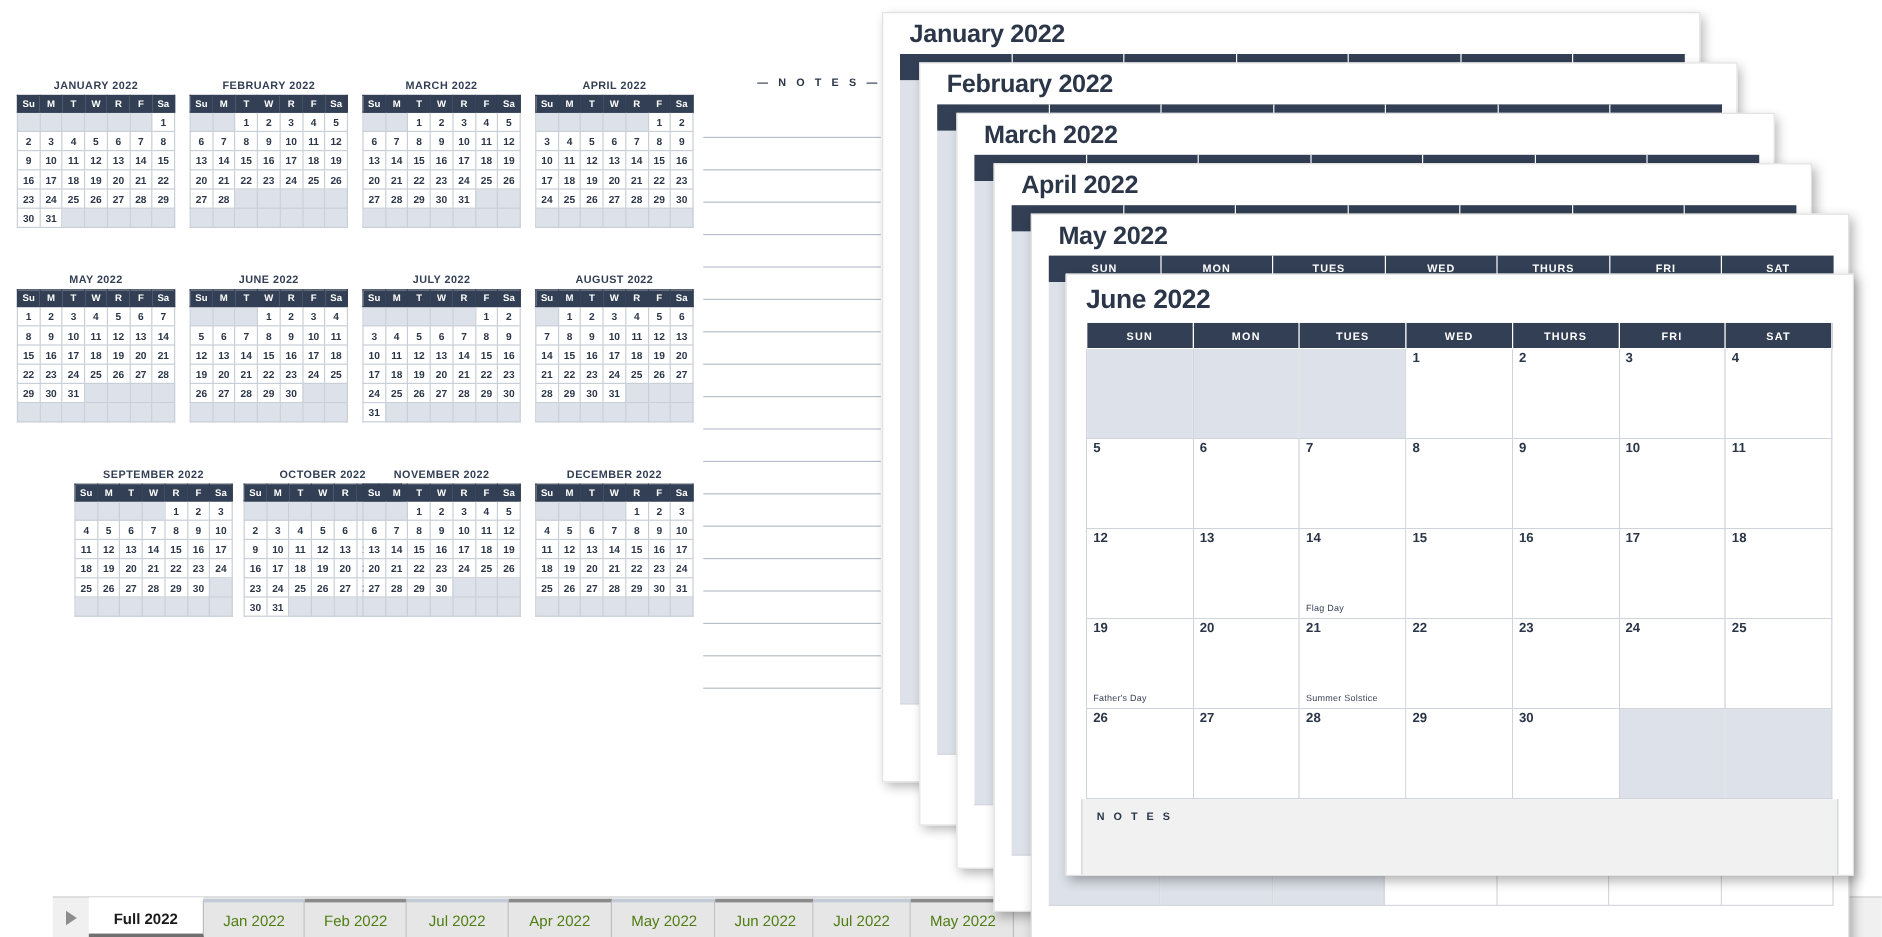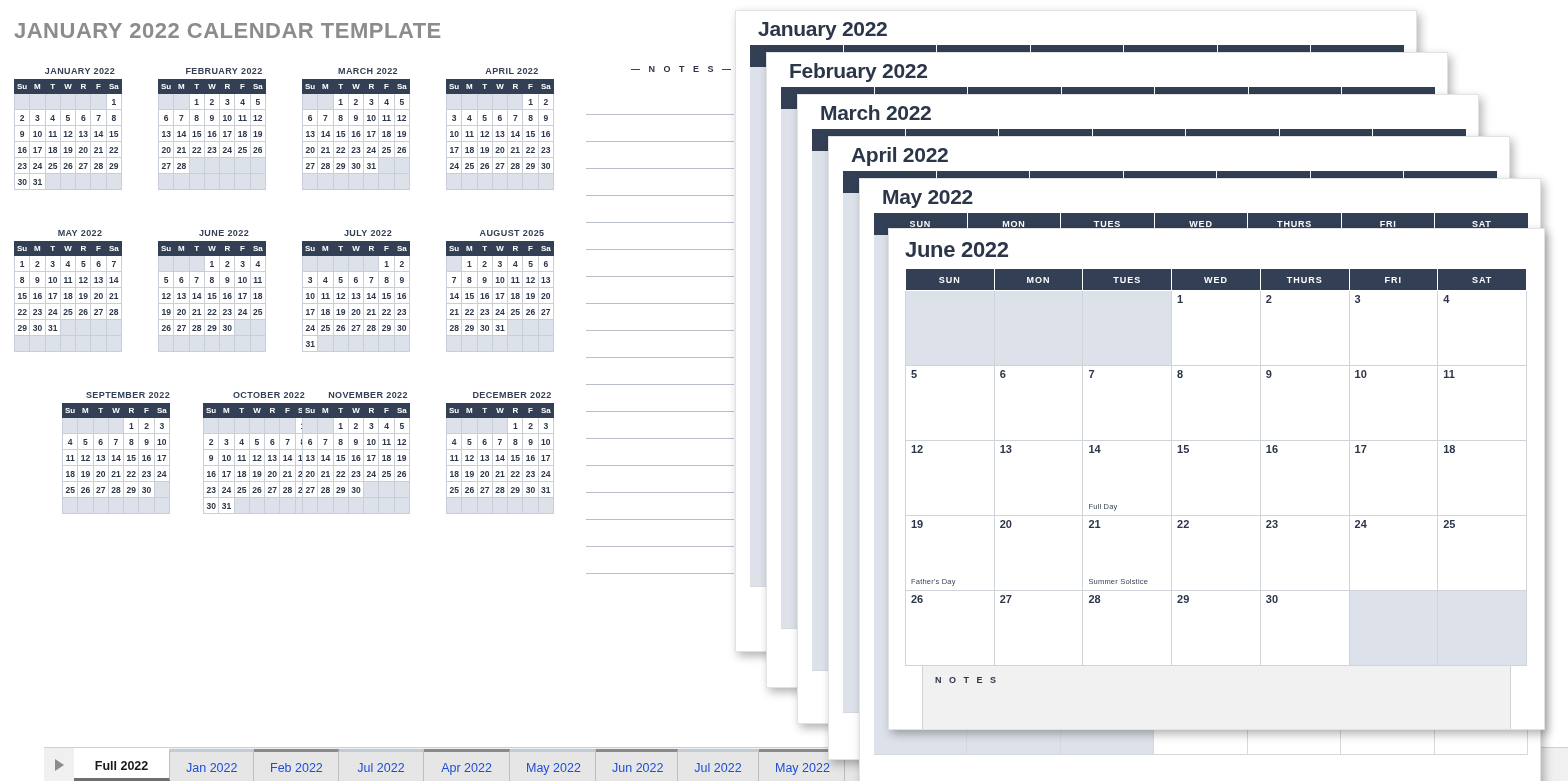--- a/index.html
+++ b/index.html
@@ -18,21 +18,21 @@
     font-size:22px;font-weight:bold;letter-spacing:.5px;
     color:#8c8c8c;
   }
 
   
   .mini{position:absolute;width:132px;}
   .mini-title{
     text-align:center;font-size:9px;font-weight:bold;letter-spacing:.4px;
     color:#323f54;margin-bottom:3px;white-space:nowrap;
   }
-  table.mini-tbl{border-collapse:collapse;width:108px;table-layout:fixed;}
+  table.mini-tbl{border-collapse:collapse;width:132px;table-layout:fixed;}
   table.mini-tbl th{
     background:#323f54;color:#ffffff;font-size:8px;font-weight:bold;
     height:13px;text-align:center;border:1px solid #323f54;padding:0;
   }
   table.mini-tbl td{
     border:1px solid #c9cfd8;height:15px;text-align:center;
     font-size:8.5px;font-weight:bold;color:#2b3648;background:#ffffff;padding:0;
   }
   table.mini-tbl td.blank{background:#dde2ea;}
 
@@ -80,21 +80,21 @@
     border:1px solid #cfd3da;height:71px;vertical-align:top;
     background:#ffffff;padding:3px 0 0 5px;position:relative;
   }
   table.big td.off{background:#dde2ea;}
   .daynum{font-size:11px;font-weight:bold;color:#2b3648;line-height:1;}
   .evt{
     position:absolute;left:5px;bottom:4px;font-size:7.5px;color:#3a4357;
     white-space:nowrap;letter-spacing:.2px;
   }
   #june-notes{
-    margin:0 33px;border:1px solid #cfd3da;border-top:none;background:#f1f1f1;
+    margin:0 12px;border:1px solid #cfd3da;border-top:none;background:#f1f1f1;
     height:70px;box-sizing:border-box;
   }
   #june-notes .lbl{
     font-size:9px;font-weight:bold;letter-spacing:2.5px;color:#2b3648;
     padding:9px 0 0 12px;
   }
 
   
   #tabbar{
     position:absolute;left:0;bottom:0;width:1568px;height:33px;
@@ -104,42 +104,41 @@
   #tab-nav{
     width:30px;height:32px;display:flex;align-items:center;justify-content:center;
     flex:0 0 auto;
   }
   #tab-nav .tri{
     width:0;height:0;border-left:9px solid #8c8c8c;
     border-top:6px solid transparent;border-bottom:6px solid transparent;
   }
   .tab{
     position:relative;flex:0 0 auto;height:32px;line-height:32px;
-    padding:0 16px;font-size:12.5px;color:#1d4ed8;
+    padding:0 16px;font-size:12.5px;color:#4d7c0f;
     background:#e6e6e6;border-right:1px solid #bdbdbd;
     border-top:3px solid #8a8a8a;
     text-align:center;box-sizing:border-box;white-space:nowrap;
   }
   .tab.alt{border-top:3px solid #c3cbd6;}
   .tab.active{
     background:#ffffff;color:#1a1a1a;font-weight:bold;
     border-top:3px solid #ffffff;border-bottom:3px solid #6f6f6f;
     height:33px;line-height:31px;
   }
   #tab-add{
     flex:0 0 auto;width:40px;height:32px;line-height:30px;text-align:center;
     font-size:20px;color:#3a3a3a;background:#f0f0f0;
   }
 </style>
 </head>
 <body>
 
 <div id="sheet-full">
 
-  <div id="page-title">JANUARY 2022 CALENDAR TEMPLATE</div>
 
   <div id="mini-grid-host">
       <div class="mini" style="left: 14px; top: 66px;">
         <div class="mini-title">JANUARY 2022</div>
         <table class="mini-tbl">
           <thead>
             <tr>
               <th>Su</th>
               <th>M</th>
               <th>T</th>
@@ -633,21 +632,21 @@
               <td class="blank"></td>
               <td class="blank"></td>
               <td class="blank"></td>
               <td class="blank"></td>
               <td class="blank"></td>
             </tr>
           </tbody>
         </table>
       </div>
       <div class="mini" style="left: 446px; top: 228px;">
-        <div class="mini-title">AUGUST 2025</div>
+        <div class="mini-title">AUGUST 2022</div>
         <table class="mini-tbl">
           <thead>
             <tr>
               <th>Su</th>
               <th>M</th>
               <th>T</th>
               <th>W</th>
               <th>R</th>
               <th>F</th>
               <th>Sa</th>
@@ -1192,21 +1191,21 @@
           </tr>
           <tr>
             <td>
               <div class="daynum">12</div>
             </td>
             <td>
               <div class="daynum">13</div>
             </td>
             <td>
               <div class="daynum">14</div>
-              <div class="evt">Full Day</div>
+              <div class="evt">Flag Day</div>
             </td>
             <td>
               <div class="daynum">15</div>
             </td>
             <td>
               <div class="daynum">16</div>
             </td>
             <td>
               <div class="daynum">17</div>
             </td>

